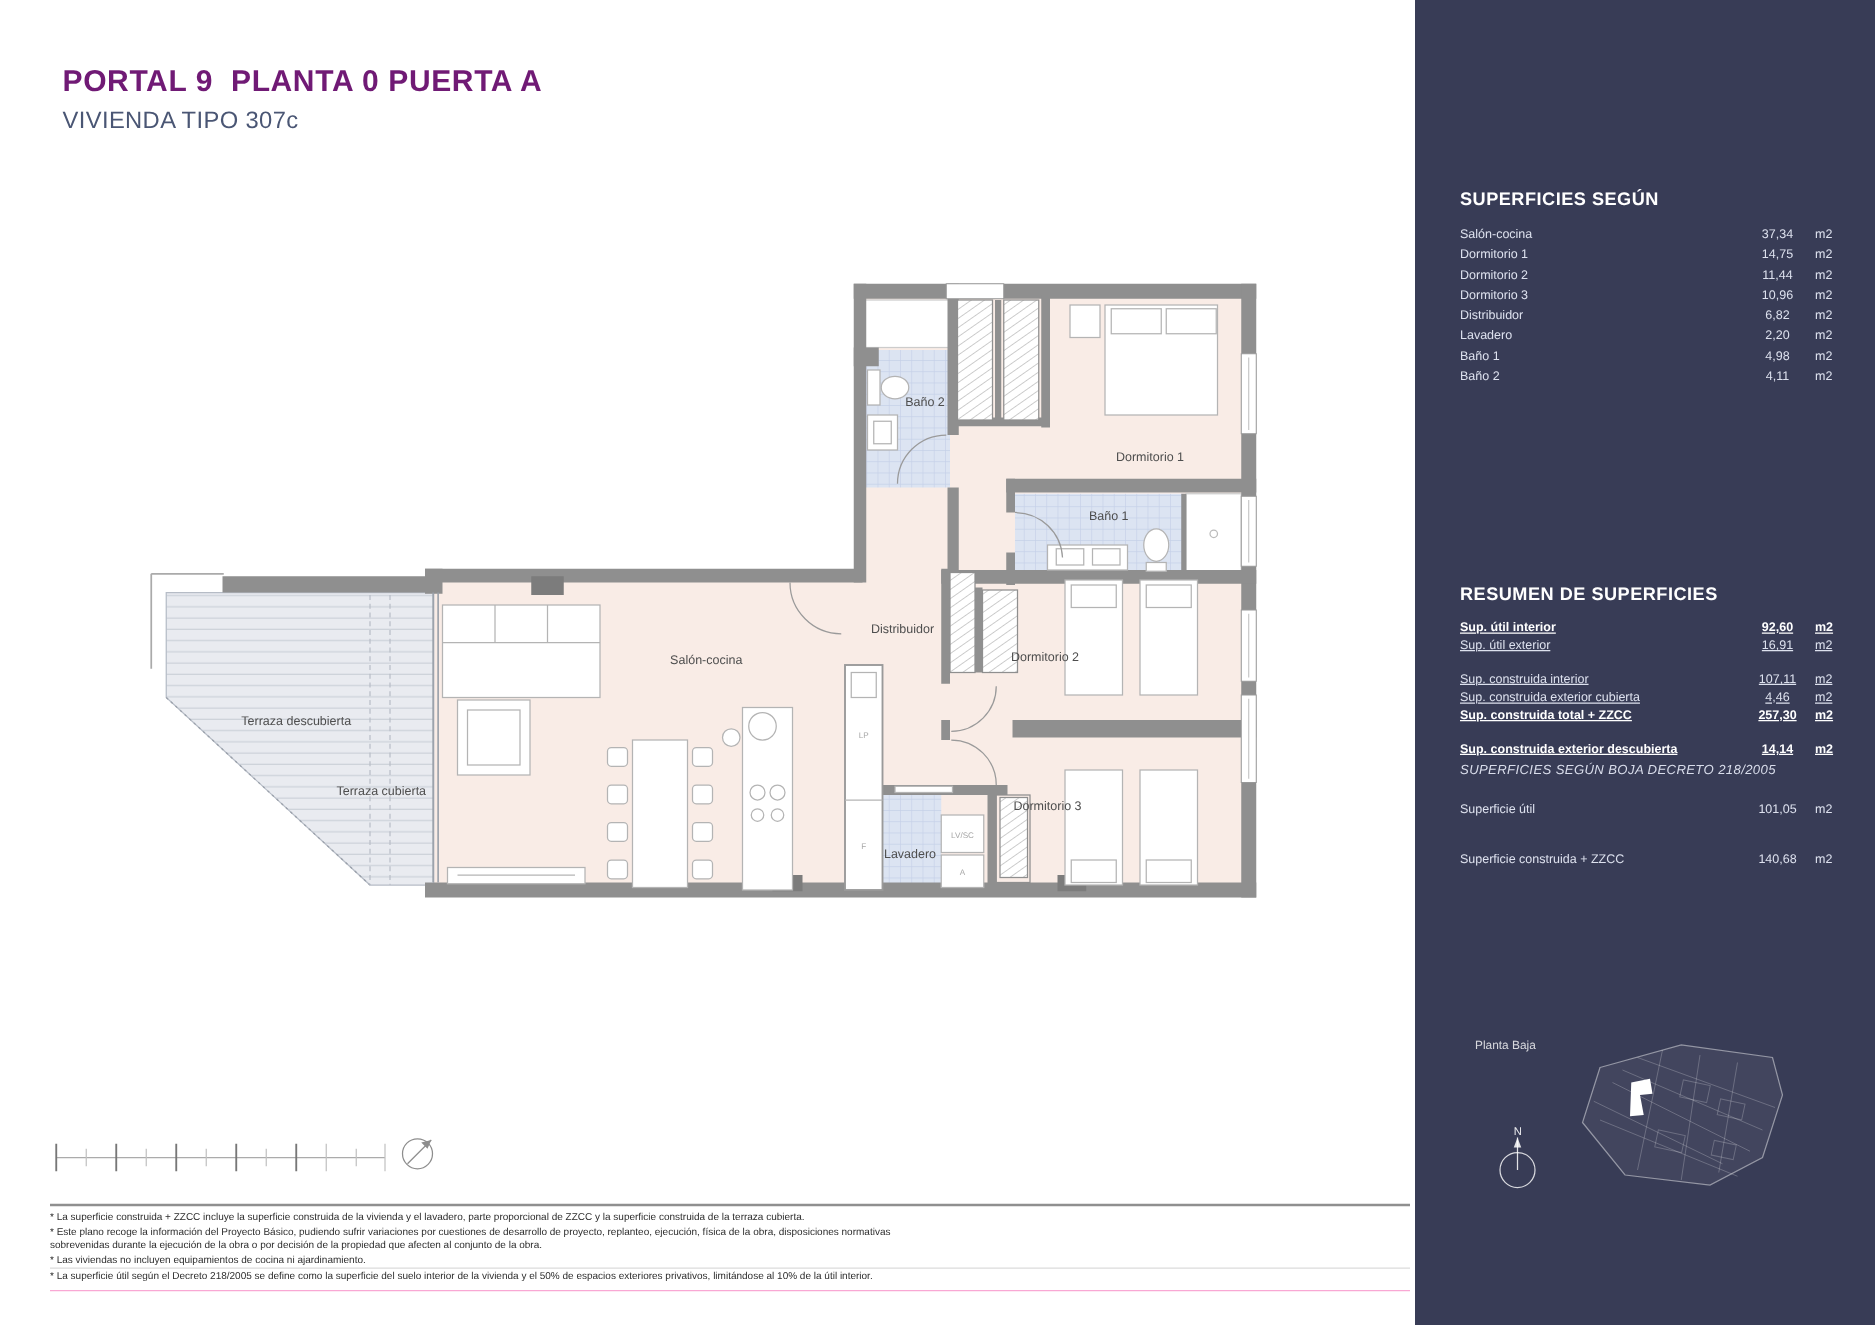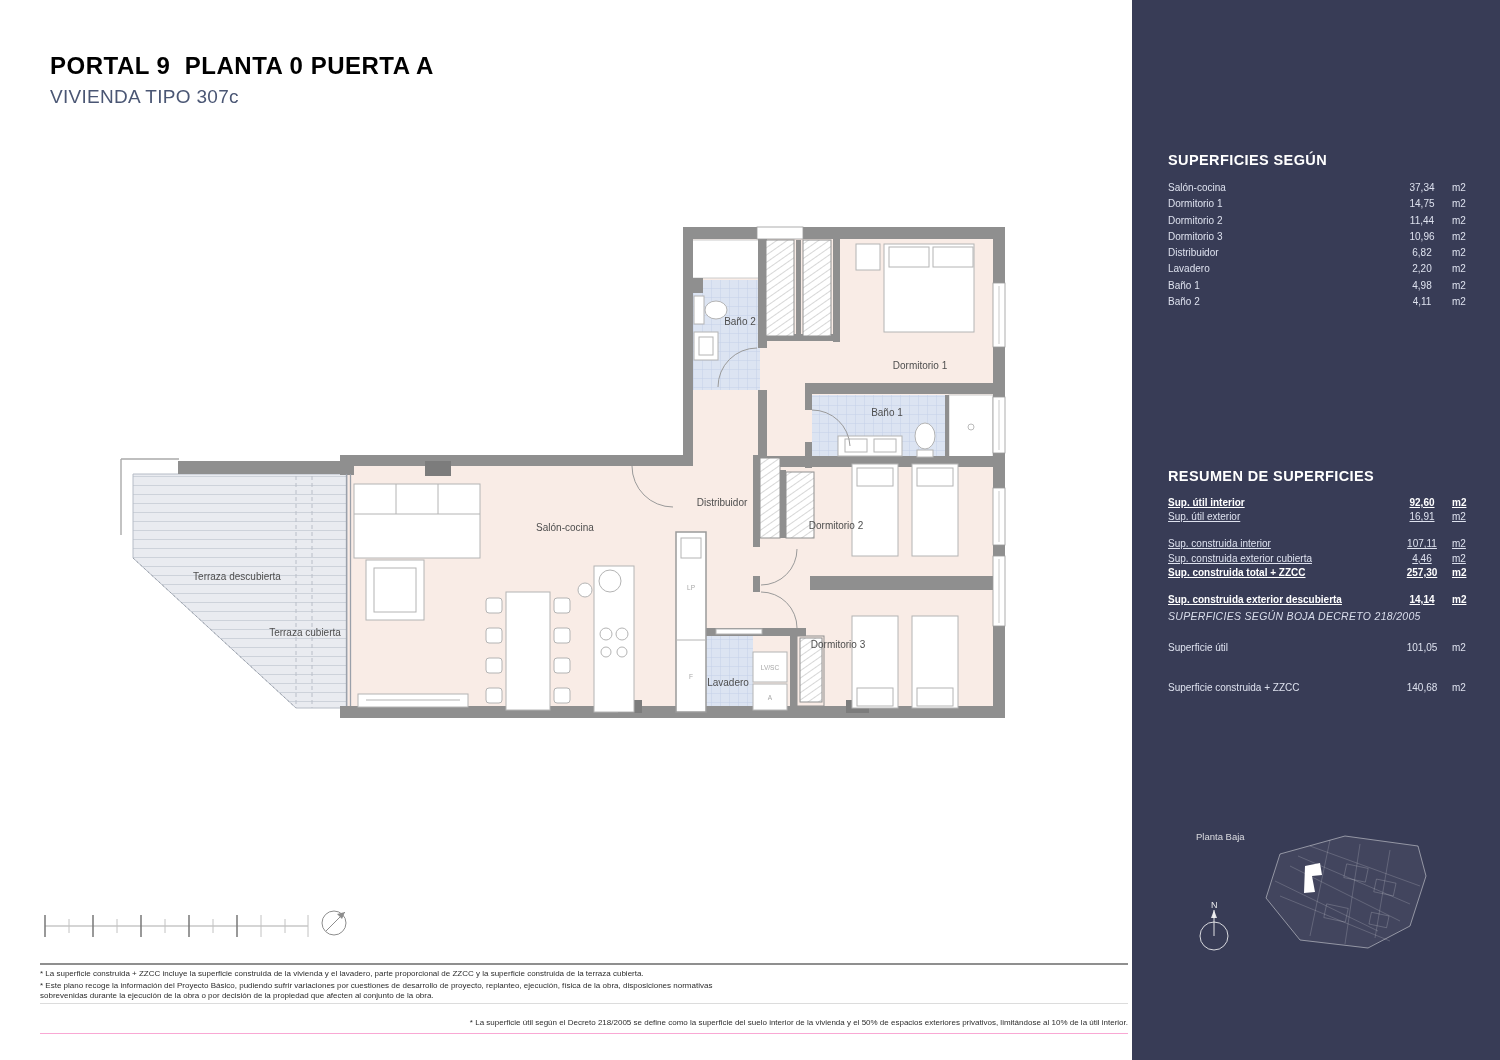--- a/index.html
+++ b/index.html
@@ -1,41 +1,41 @@
 <!DOCTYPE html>
 <html><head>
 <meta charset="utf-8">
 <style>
   html,body{margin:0;padding:0;background:#ffffff;}
   .page{position:relative;width:1500px;height:1060px;background:#fff;overflow:hidden;
         font-family:"Liberation Sans", sans-serif;}
   
   .hdr{position:absolute;left:50px;top:52px;}
-  .hdr h1{margin:0;font-size:24px;font-weight:bold;color:#000000;letter-spacing:.5px;white-space:pre;}
+  .hdr h1{margin:0;font-size:24px;font-weight:bold;color:#701a75;letter-spacing:.5px;white-space:pre;}
   .hdr h2{margin:6px 0 0 0;font-size:19px;font-weight:normal;color:#4a5674;letter-spacing:.3px;}
   
   .sidebar{position:absolute;left:1132px;top:0;width:368px;height:1060px;background:#383c56;color:#e6e9f3;}
   .sec{position:absolute;left:36px;width:306px;}
   .sec h3{margin:0 0 12px 0;font-size:14.5px;font-weight:bold;color:#ffffff;letter-spacing:.4px;}
   .sec h4{margin:0 0 18px 0;font-size:10.5px;font-style:italic;font-weight:normal;color:#d9ddeb;letter-spacing:.3px;}
   .row{display:flex;align-items:baseline;font-size:10px;line-height:16.3px;color:#dde1ee;}
   .row .lab{flex:1;}
   .row .val{width:44px;text-align:center;}
   .row .unit{width:22px;text-align:left;margin-left:8px;}
   .r14 .row{line-height:14.2px;text-decoration:underline;}
   .row.bold{font-weight:bold;color:#ffffff;}
   .row.gap{margin-top:13px;}
   .boja .row{margin-bottom:24px;}
-  .planta-label{position:absolute;left:64px;top:831px;font-size:9.5px;color:rgba(255,255,255,.8);}
+  .planta-label{position:absolute;left:48px;top:831px;font-size:9.5px;color:rgba(255,255,255,.8);}
   
   .notes{position:absolute;left:40px;top:963px;width:1088px;border-top:2px solid #8f8f8f;
          border-bottom:1px solid #f9a8d4;padding:3px 0 4px 0;}
   .note{font-size:8px;line-height:10.5px;color:#2d2d2d;margin:1px 0;}
   .note.wrap{max-width:712px;}
-  .note.ruled{border-top:1px solid #dcdcdc;padding-top:14px;text-align:right;}
+  .note.ruled{border-top:1px solid #dcdcdc;padding-top:1px;}
   
   .rlab{font-size:10px;fill:#4e4e4e;}
   .tiny{font-size:6.5px;fill:#a7a7a7;}
 </style>
 </head>
 <body>
 
 <div class="page">
 
   <div class="hdr">
@@ -394,16 +394,17 @@
       <text x="19" y="12" fill="rgba(255,255,255,0.9)" font-size="9" font-family="Liberation Sans, sans-serif">N</text>
       <circle cx="22" cy="40" r="14" fill="none" stroke="rgba(255,255,255,0.8)" stroke-width="1"></circle>
       <line x1="22" y1="14" x2="22" y2="40" stroke="rgba(255,255,255,0.85)" stroke-width="1"></line>
       <polygon points="22,14 19,22 25,22" fill="rgba(255,255,255,0.85)"></polygon>
     </svg>
   </div>
 
   <div class="notes">
     <div class="note">* La superficie construida + ZZCC incluye la superficie construida de la vivienda y el lavadero, parte proporcional de ZZCC y la superficie construida de la terraza cubierta.</div>
     <div class="note wrap">* Este plano recoge la información del Proyecto Básico, pudiendo sufrir variaciones por cuestiones de desarrollo de proyecto, replanteo, ejecución, física de la obra, disposiciones normativas sobrevenidas durante la ejecución de la obra o por decisión de la propiedad que afecten al conjunto de la obra.</div>
+    <div class="note">* Las viviendas no incluyen equipamientos de cocina ni ajardinamiento.</div>
     <div class="note ruled">* La superficie útil según el Decreto 218/2005 se define como la superficie del suelo interior de la vivienda y el 50% de espacios exteriores privativos, limitándose al 10% de la útil interior.</div>
   </div>
 
 </div>
 
 </body></html>

